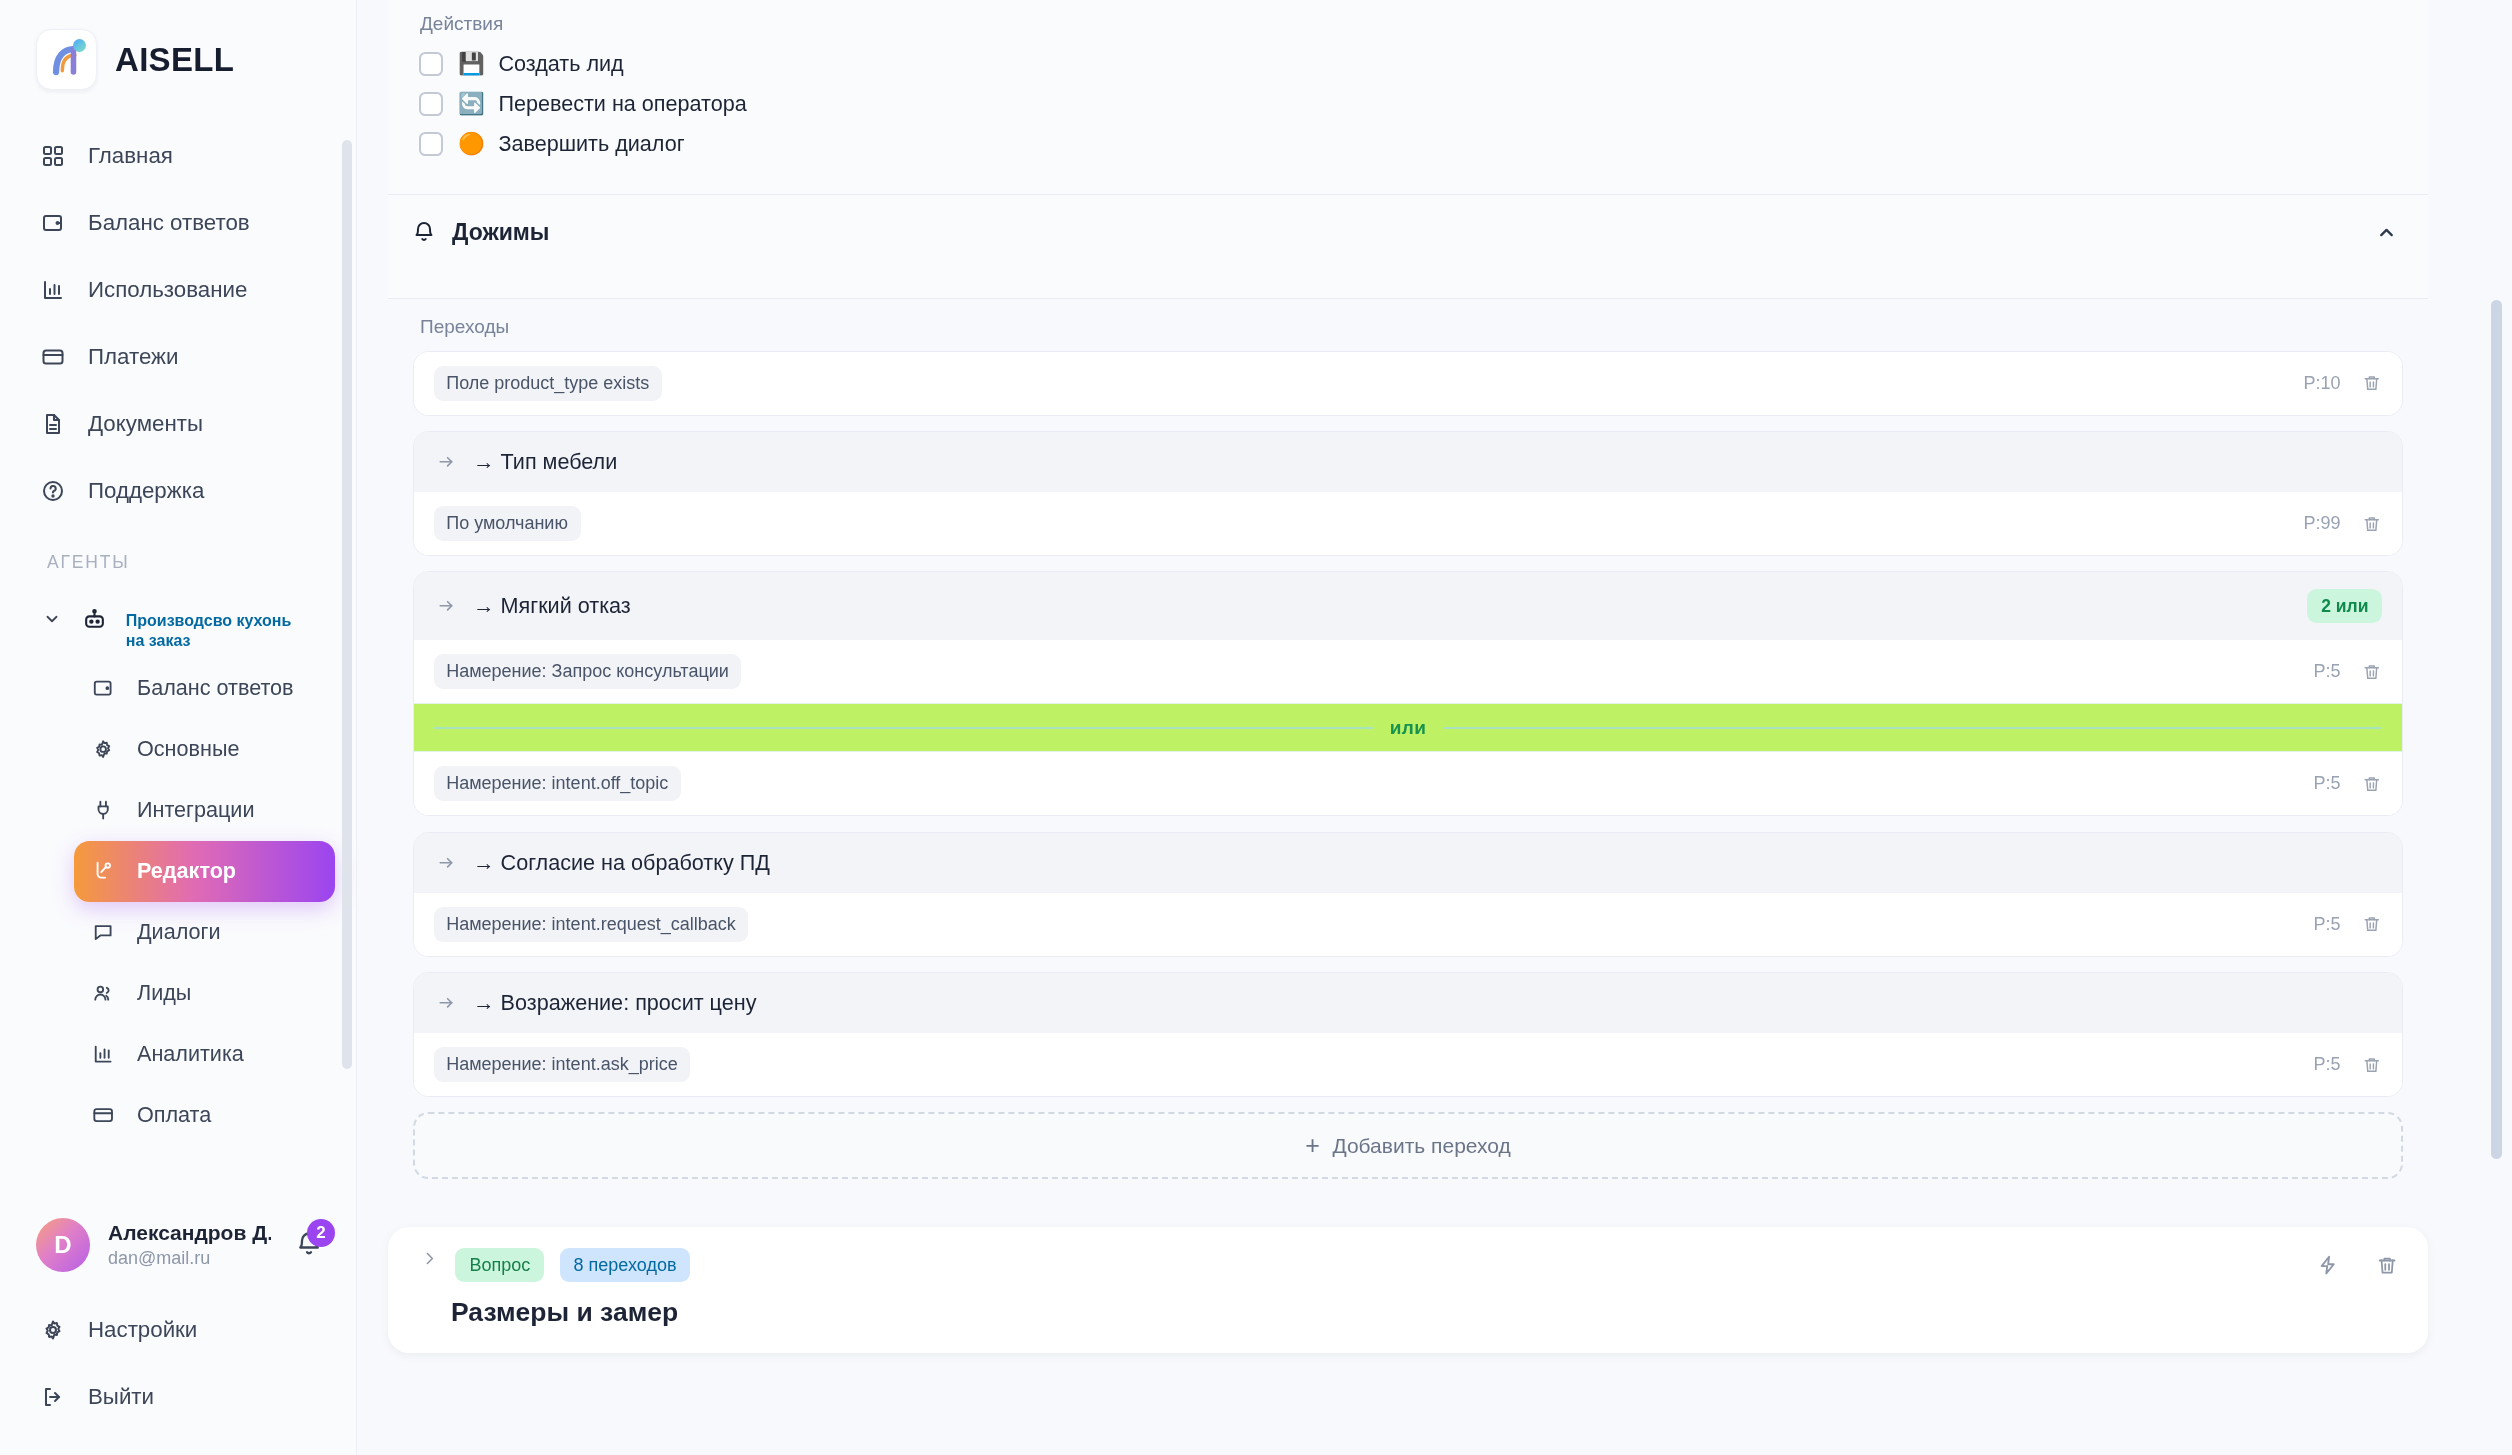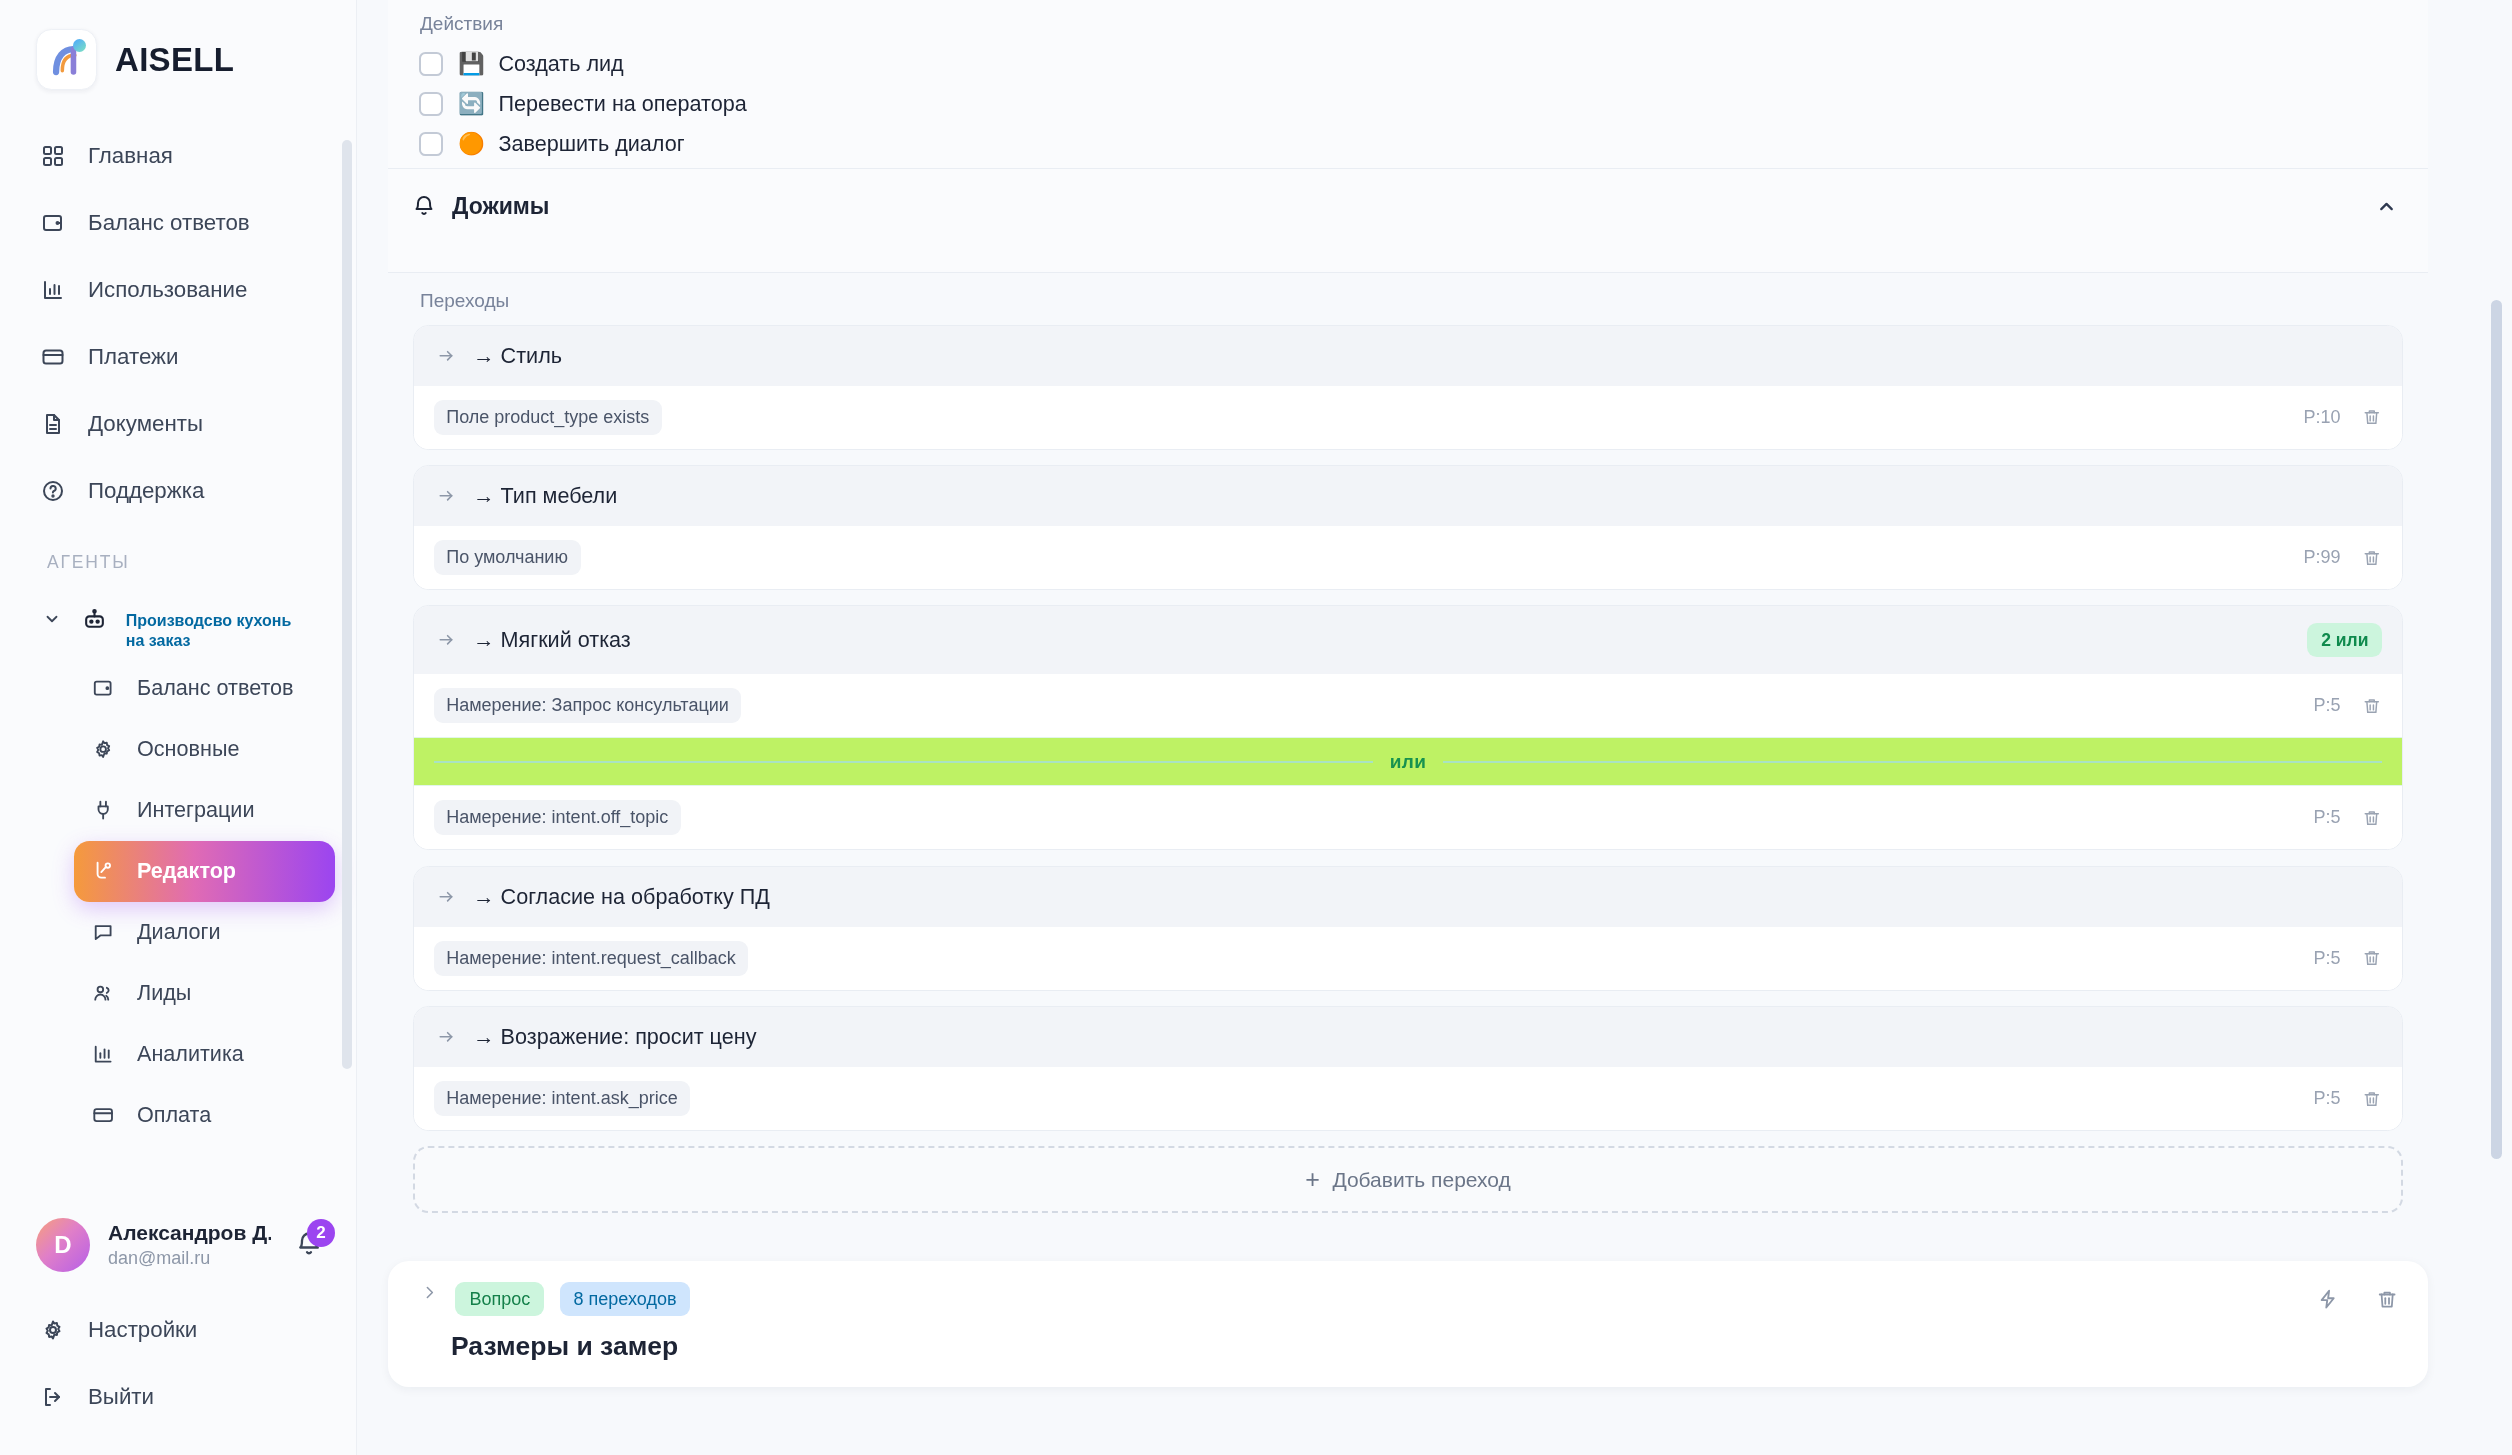--- a/index.html
+++ b/index.html
@@ -112,21 +112,21 @@
   .check-row { display: flex; align-items: center; gap: 15.4px; height: 40px; padding-left: 5.6px; }
   .checkbox {
     width: 24px; height: 24px; border: 2.1px solid #c3cad6; border-radius: 6.3px;
     background: #fff; flex: none; cursor: pointer;
   }
   .check-emoji { font-size: 21.6px; width: 25px; text-align:center; }
   .check-label { font-size: 21.6px; color: #1d2435; }
 
   
   .accordion {
-    margin-top: 4px; border-top: 1.4px solid #e9edf3;
+    margin-top: 30px; border-top: 1.4px solid #e9edf3;
     display: flex; align-items: center; padding: 22.3px 28px 22.3px 21px;
   }
   .accordion .bell { width: 29px; height: 29px; margin-right: 14px; flex:none; display:flex;align-items:center;justify-content:center;}
   .accordion-title { font-size: 23px; font-weight: 700; color: #1d2435; }
   .accordion .chev-up { margin-left: auto; width: 28px; height: 28px; display:flex;align-items:center;justify-content:center; }
 
   .card-white {
     background: #fff; border-radius: 18px; margin: 0 25px;
     padding: 25px 31px; display: flex; align-items: center;
     box-shadow: 0 1.4px 7px rgba(25,35,60,.04);
@@ -486,29 +486,20 @@
               <path d="M6 15l6-6 6 6"></path>
             </svg>
         </span>
       </div>
 
 
       <div class="transitions-wrap">
         <div class="transitions-label">Переходы</div>
 
         <div class="tr-group">
-          <div class="tr-head">
-            <span class="arrow-ico">
-              <svg width="19.6" height="19.6" viewBox="0 0 24 24" fill="none" stroke="#8d97a8" stroke-width="2" stroke-linecap="round" stroke-linejoin="round">
-                  <path d="M4 12h14"></path>
-                  <path d="M13 7l5 5-5 5"></path>
-                </svg>
-            </span>
-            <span class="tr-head-title">→ Стиль</span>
-          </div>
           <div class="tr-row">
             <span class="chip">Поле product_type exists</span>
             <span class="tr-right">
               <span class="prio">P:10</span>
               <span class="trash-btn">
                 <svg width="19.6" height="19.6" viewBox="0 0 24 24" fill="none" stroke="#9aa3b2" stroke-width="1.8" stroke-linecap="round" stroke-linejoin="round">
                     <path d="M4 7h16"></path>
                     <path d="M9 7V5h6v2"></path>
                     <path d="M6 7l1 13h10l1-13"></path>
                     <path d="M10 11v6"></path>

